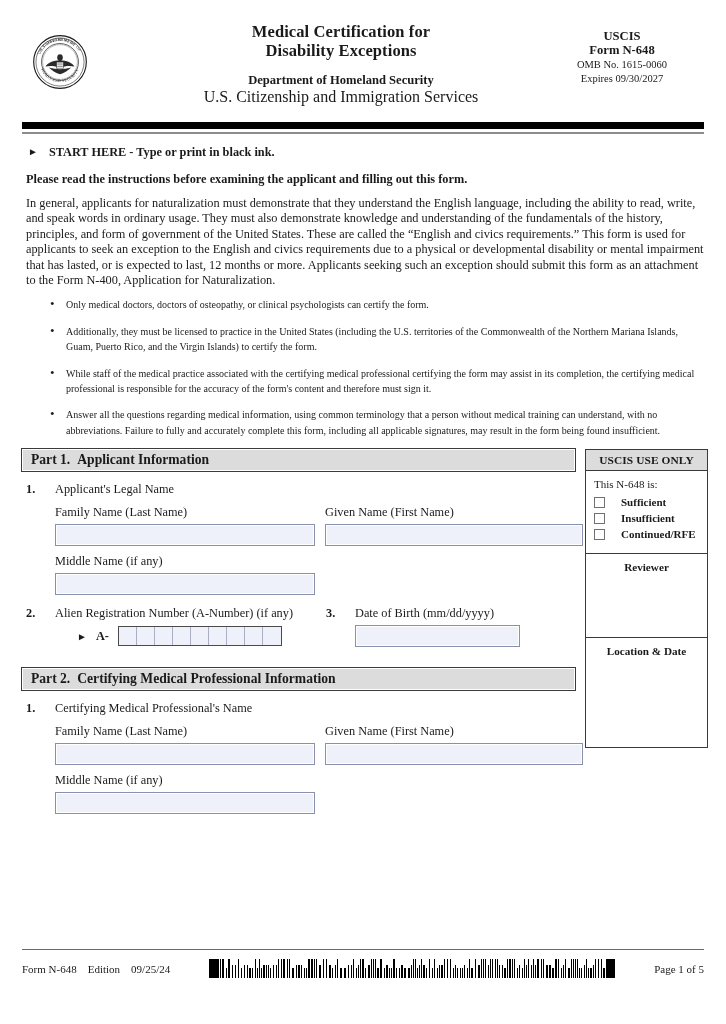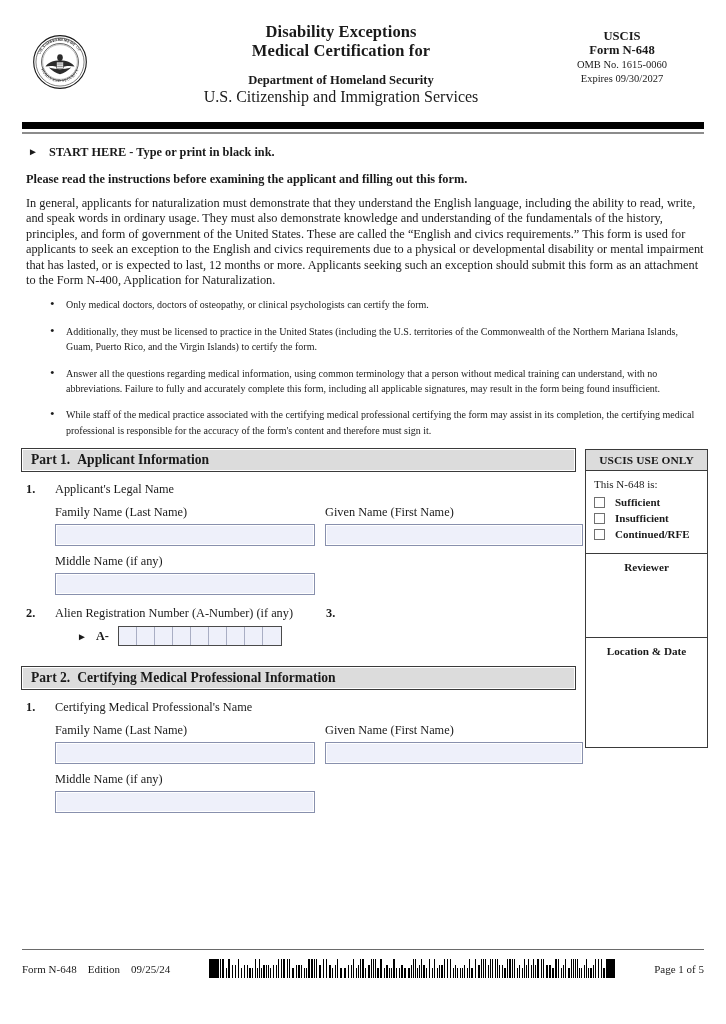--- a/index.html
+++ b/index.html
@@ -262,21 +262,21 @@
     padding: 7px 8px 9px 8px;
   }
   .side-sec:last-child { border-bottom: none; }
   .side-lead {
     font-size: 11px;
     margin-bottom: 6px;
   }
   .cb-row {
     display: flex;
     align-items: center;
-    gap: 10px;
+    gap: 16px;
     margin-bottom: 4px;
   }
   .cb {
     width: 11px;
     height: 11px;
     border: 1px solid #707070;
     background: #ffffff;
     flex: none;
     box-sizing: border-box;
   }
@@ -348,22 +348,22 @@
           <path d="M50 47 C38 47 28 52 24 58 C33 56 41 57 50 60 C59 57 67 56 76 58 C72 52 62 47 50 47 Z"></path>
           <path d="M30 60 C36 66 43 70 50 72 C57 70 64 66 70 60 C62 62 56 63 50 63 C44 63 38 62 30 60 Z"></path>
           <rect x="44" y="50" width="12" height="11" fill="#ffffff" stroke="#2b2b2b" stroke-width="1"></rect>
           <path d="M45 52 h10 M45 55 h10 M45 58 h10" stroke="#2b2b2b" stroke-width="0.9"></path>
         </g>
       </svg>
     </div>
 
     <div class="header-center">
       <div class="form-title">
+        <div>Medical Certification for</div>
         <div>Disability Exceptions</div>
-        <div>Medical Certification for</div>
       </div>
       <div class="agency">Department of Homeland Security</div>
       <div class="agency-sub">U.S. Citizenship and Immigration Services</div>
     </div>
 
     <div class="header-right">
       <div class="hr-uscis">USCIS</div>
       <div class="hr-form">Form N-648</div>
       <div class="hr-omb">OMB No. 1615-0060</div>
       <div class="hr-exp">Expires 09/30/2027</div>
@@ -382,22 +382,22 @@
     </div>
 
     <div class="read-instr">Please read the instructions before examining the applicant and filling out this form.</div>
 
     <div class="para">In general, applicants for naturalization must demonstrate that they understand the English language, including the ability to read, write, and speak words in ordinary usage.  They must also demonstrate knowledge and understanding of the fundamentals of the history, principles, and form of government of the United States.  These are called the “English and civics requirements.”  This form is used for applicants to seek an exception to the English and civics requirements due to a physical or developmental disability or mental impairment that has lasted, or is expected to last, 12 months or more.  Applicants seeking such an exception should submit this form as an attachment to the Form N-400, Application for Naturalization.</div>
 
 
     <ul class="notes">
       <li>Only medical doctors, doctors of osteopathy, or clinical psychologists can certify the form.</li>
       <li>Additionally, they must be licensed to practice in the United States (including the U.S. territories of the Commonwealth of the Northern Mariana Islands, Guam, Puerto Rico, and the Virgin Islands) to certify the form.</li>
+      <li>While staff of the medical practice associated with the certifying medical professional certifying the form may assist in its completion, the certifying medical professional is responsible for the accuracy of the form's content and therefore must sign it.</li>
       <li>Answer all the questions regarding medical information, using common terminology that a person without medical training can understand, with no abbreviations.  Failure to fully and accurately complete this form, including all applicable signatures, may result in the form being found insufficient.</li>
-      <li>While staff of the medical practice associated with the certifying medical professional certifying the form may assist in its completion, the certifying medical professional is responsible for the accuracy of the form's content and therefore must sign it.</li>
     </ul>
   </div>
 
   <div class="columns">
 
     <div class="col-main">
 
       <div class="part-bar">
         <span class="pnum">Part 1.</span>
         <span>Applicant Information</span>
@@ -444,20 +444,24 @@
                 <span class="cell"></span>
                 <span class="cell"></span>
                 <span class="cell"></span>
               </span>
             </div>
           </div>
         </div>
 
         <div class="anum-right">
           <div class="q-num">3.</div>
+          <div>
+            <div class="q-label">Date of Birth (mm/dd/yyyy)</div>
+            <div class="dob-box"></div>
+          </div>
         </div>
       </div>
 
       <div class="part-bar" style="margin-top:21px;">
         <span class="pnum">Part 2.</span>
         <span>Certifying Medical Professional Information</span>
       </div>
 
       <div class="q-row">
         <div class="q-num">1.</div>

